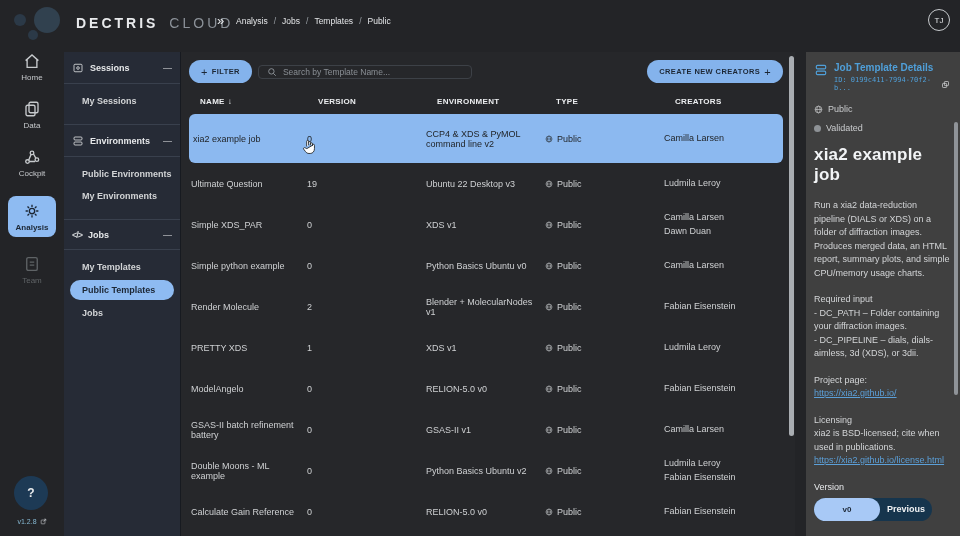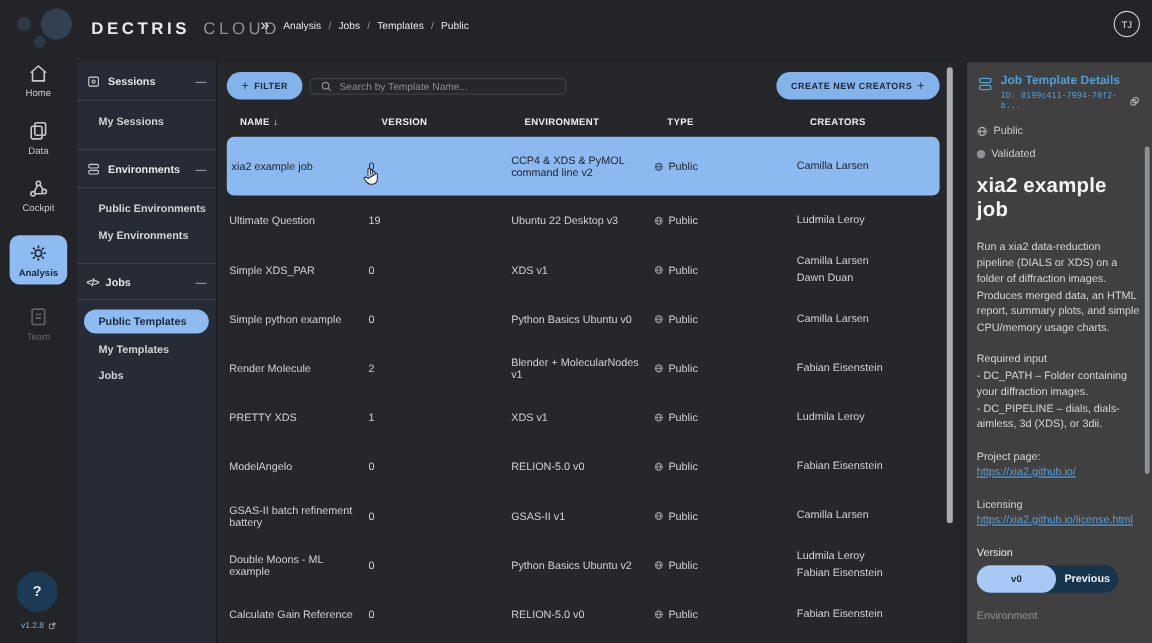--- a/index.html
+++ b/index.html
@@ -216,22 +216,22 @@
           <div class="sb-item">My Environments</div>
         </div>
       </div>
       <div class="sb-section">
         <div class="sb-header">
           <span class="code-glyph">&lt;/&gt;</span>
           <span>Jobs</span>
           <span class="collapse">—</span>
         </div>
         <div class="sb-items">
+          <div class="sb-item">My Templates</div>
           <div class="sb-item active">Public Templates</div>
-          <div class="sb-item">My Templates</div>
           <div class="sb-item">Jobs</div>
         </div>
       </div>
     </aside>
 
   <main class="main">
     <div class="toolbar">
       <button class="btn">
         <span class="plus">+</span>
         <span>FILTER</span>
@@ -467,20 +467,21 @@
       <div>- DC_PATH – Folder containing your diffraction images.</div>
       <div>- DC_PIPELINE – dials, dials-aimless, 3d (XDS), or 3dii.</div>
     </div>
 
     <div class="dt-block">
       <span>Project page: </span><span class="link">https://xia2.github.io/</span>
     </div>
 
     <div class="dt-block">
       <div>Licensing</div>
+      <div>xia2 is BSD-licensed; cite when used in publications.</div>
       <div><span class="link">https://xia2.github.io/license.html</span></div>
     </div>
 
     <div class="dt-label">Version</div>
     <div class="toggle">
       <div class="toggle-seg toggle-on">v0</div>
       <div class="toggle-seg toggle-off">Previous</div>
     </div>
 
     <div class="dt-label muted">Environment</div>

